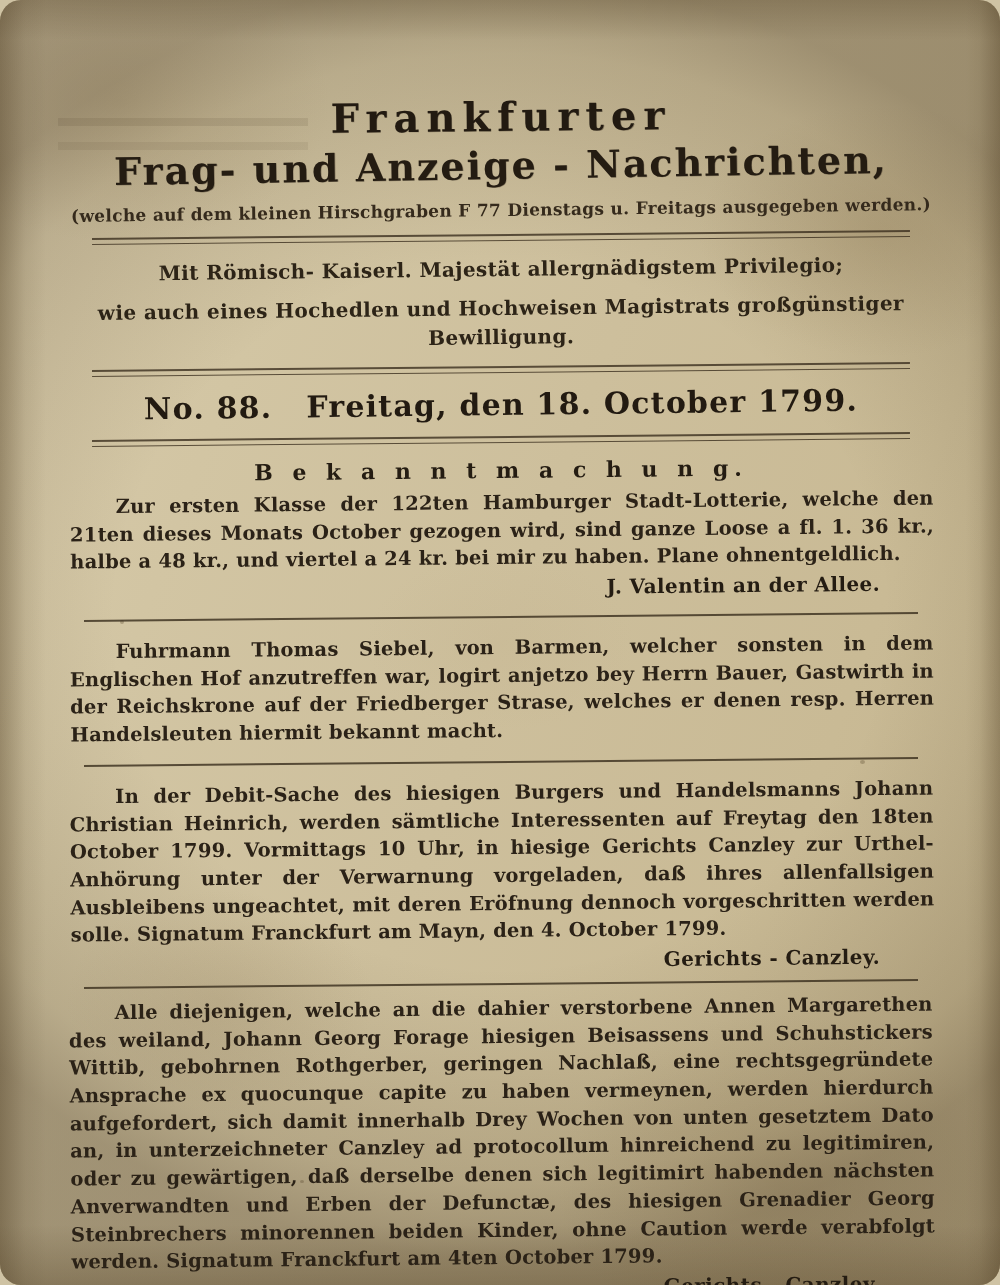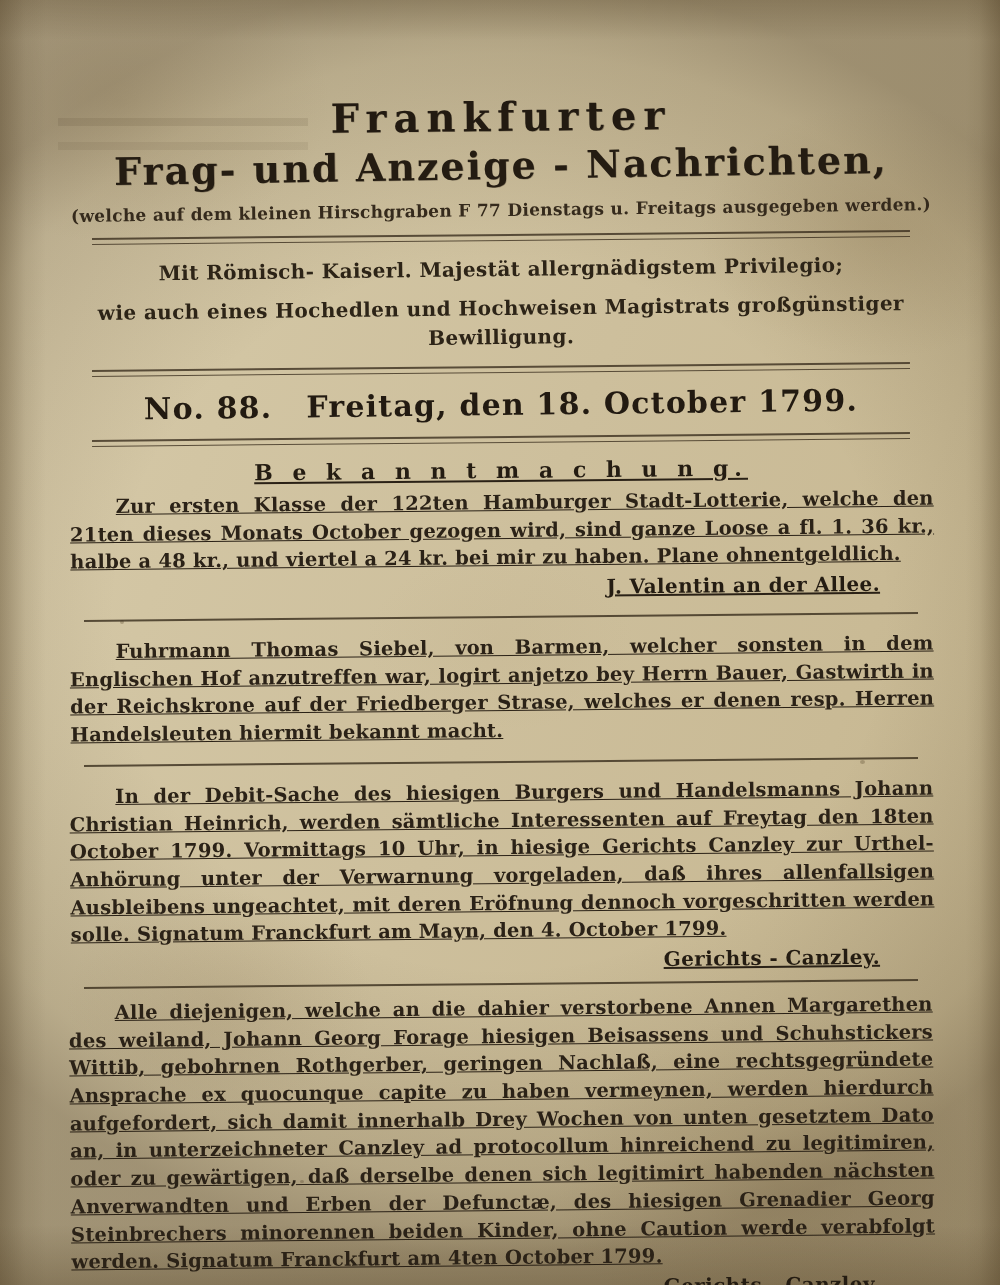--- a/index.html
+++ b/index.html
@@ -21,20 +21,21 @@
     height: 1285px;
     background:
       radial-gradient(ellipse 300px 200px at 12% 8%, rgba(160,140,100,0.30), rgba(160,140,100,0) 70%),
       radial-gradient(ellipse 260px 180px at 88% 18%, rgba(150,128,88,0.28), rgba(150,128,88,0) 70%),
       radial-gradient(ellipse 320px 240px at 78% 92%, rgba(150,130,92,0.32), rgba(150,130,92,0) 70%),
       radial-gradient(ellipse 220px 160px at 22% 78%, rgba(160,140,104,0.22), rgba(160,140,104,0) 70%),
       radial-gradient(ellipse 180px 120px at 50% 50%, rgba(190,172,134,0.18), rgba(190,172,134,0) 75%),
       linear-gradient(110deg, #d8cbab 0%, #d2c5a3 25%, #cdbf9c 50%, #c9ba95 75%, #c2b28c 100%);
     box-sizing: border-box;
     overflow: hidden;
+    border-radius: 21px;
   }
   .page::after {
     content: "";
     position: absolute;
     inset: 0;
     pointer-events: none;
     background:
       radial-gradient(ellipse 700px 640px at 50% 48%, rgba(0,0,0,0) 55%, rgba(70,55,30,0.18) 88%, rgba(60,45,25,0.32) 100%);
   }
   .edge-left {
@@ -169,21 +170,21 @@
 
   .signature {
     text-align: right;
     font-size: 20px;
     margin: 4px 60px 0 0;
     color: #241c12;
     transform: rotate(-0.6deg);
     letter-spacing: 0.4px;
   }
 
-  .block { margin-bottom: 6px; text-decoration: underline; }
+  .block { margin-bottom: 6px; }
 
   
   .ghost {
     position: absolute;
     left: 58px;
     top: 110px;
     width: 250px;
     height: 60px;
     opacity: 0.13;
     background:

